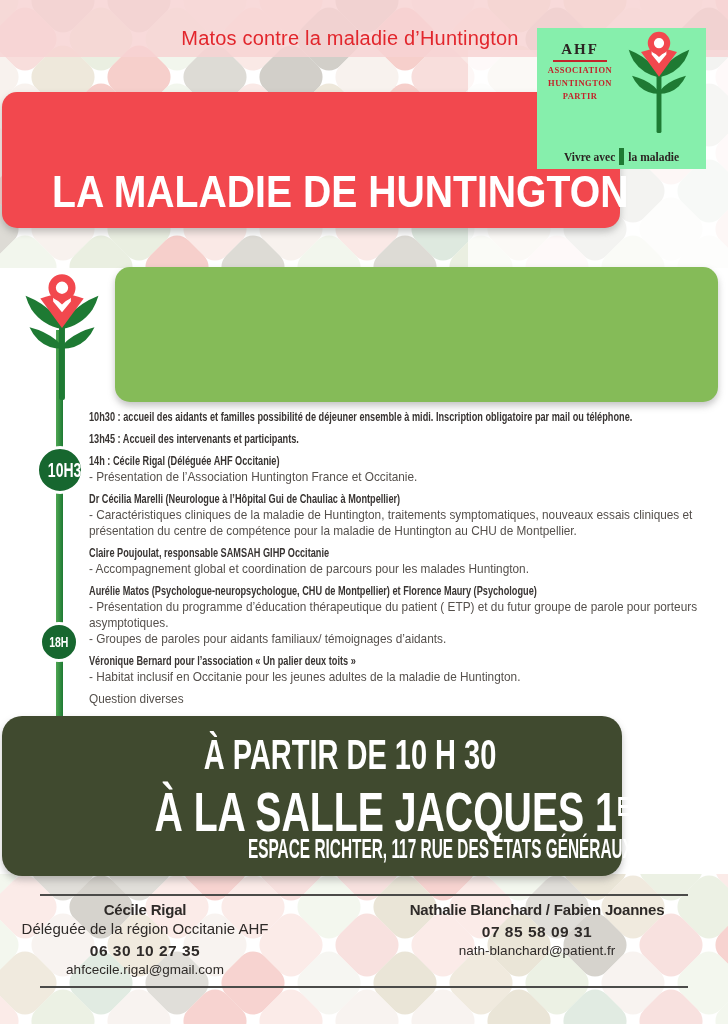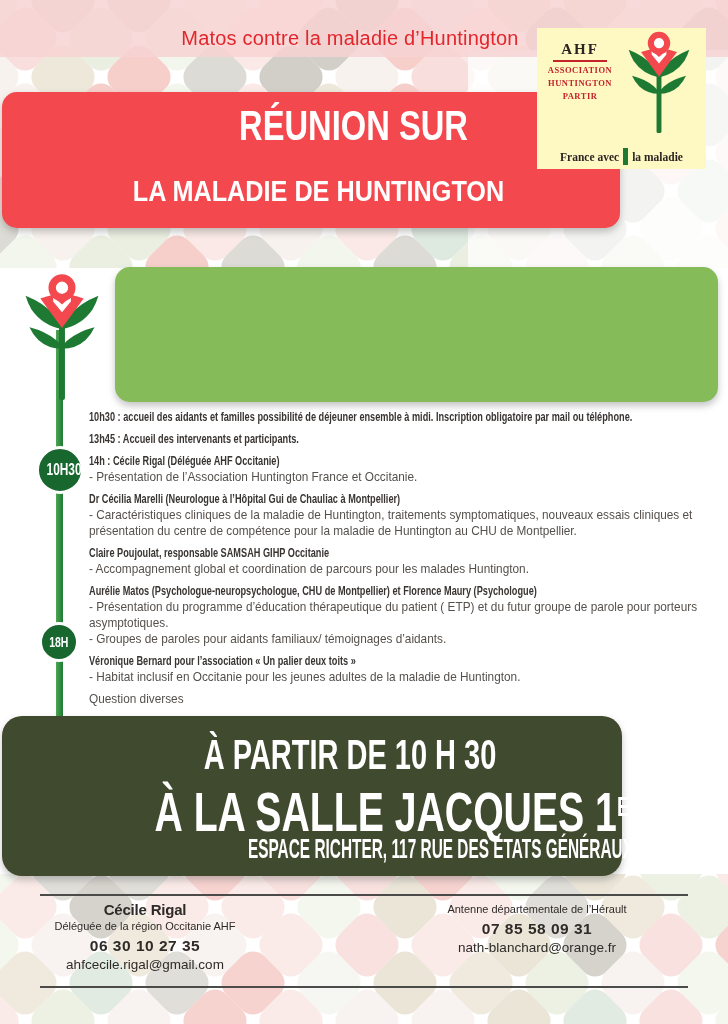--- a/index.html
+++ b/index.html
@@ -14,21 +14,21 @@
   .tile{position:absolute;width:54px;height:54px;border-radius:16px;transform:rotate(45deg);}
   .wash-top{left:0;top:0;width:728px;height:292px;background:rgba(255,255,255,.40);}
   .wash-top-right{left:468px;top:50px;width:260px;height:242px;background:rgba(255,255,255,.74);}
   .pink-band{left:0;top:0;width:728px;height:57px;background:rgba(247,211,211,.84);}
   .wash-bottom{left:0;top:872px;width:728px;height:152px;background:rgba(255,255,255,.45);}
   .sheet{left:0;top:268px;width:728px;height:606px;background:#fff;}
 
   
   .tagline{left:140px;top:27px;width:420px;text-align:center;font-size:20px;
            color:var(--tagred,#E2262C);letter-spacing:.2px;}
-  .logo-box{left:537px;top:28px;width:169px;height:141px;background:#fef9c3;z-index:6;}
+  .logo-box{left:537px;top:28px;width:169px;height:141px;background:#86efac;z-index:6;}
   .logo-left{position:absolute;left:4px;top:12px;width:78px;text-align:center;
              font-family:"Liberation Serif",serif;}
   .logo-acronym{font-size:15px;font-weight:bold;color:#2b2422;letter-spacing:2px;
                 border-bottom:2px solid var(--logored,#C3242B);display:inline-block;padding:0 8px 2px;}
   .logo-org{margin-top:3px;font-size:8.5px;font-weight:bold;color:var(--logored,#C3242B);
             line-height:1.2;letter-spacing:.5px;}
   .logo-flower{position:absolute;left:84px;top:2px;}
   .logo-slogan{position:absolute;left:0;bottom:4px;width:169px;display:flex;justify-content:center;
                align-items:center;gap:4px;font-family:"Liberation Serif",serif;font-weight:bold;
                font-size:11.5px;color:#2b2422;}
@@ -37,58 +37,58 @@
   
   .banner{border-radius:15px;box-shadow:0 4px 7px rgba(110,110,110,.4);z-index:5;}
   .red-banner{left:2px;top:92px;width:618px;height:136px;background:var(--red,#F2484E);}
   .green-banner{left:115px;top:267px;width:603px;height:135px;background:var(--green,#85BB58);}
   .dark-banner{left:2px;top:716px;width:620px;height:160px;background:var(--dark,#404A2F);border-radius:20px;}
   .bline{position:absolute;left:0;width:100%;text-align:center;color:#fff;font-weight:700;
          white-space:nowrap;}
   .bline>span{display:inline-block;position:relative;}
   .rb1{top:12px;font-size:43px;line-height:43px;}
   .rb1>span{transform:scaleX(.76);left:43px;}
-  .rb2{top:77px;font-size:29px;line-height:45px;}
+  .rb2{top:77px;font-size:45px;line-height:45px;}
   .rb2>span{transform:scaleX(.87);left:7px;}
   .gb1{top:14px;font-size:57px;line-height:57px;}
   .gb1>span{transform:scaleX(.76);left:-43px;}
   .gb2{top:82px;font-size:48px;line-height:48px;}
   .gb2>span{transform:scaleX(.77);left:39px;}
   .db1{top:18px;font-size:42px;line-height:42px;}
   .db1>span{transform:scaleX(.69);left:38px;}
   .db2{top:63px;font-size:56px;line-height:56px;}
   .db2>span{transform:scaleX(.70);left:0;}
   .db2 sup{font-size:.48em;vertical-align:.55em;}
   .db3{top:119px;font-size:28px;line-height:28px;}
   .db3>span{transform:scaleX(.55);left:38px;}
 
   
   .stem{left:56px;top:330px;width:7px;height:386px;z-index:3;
         background:linear-gradient(90deg,#4FA653,var(--stem,#1E7A33));}
   .flower{left:16px;top:272px;z-index:4;}
   .badge{z-index:4;border-radius:50%;background:var(--badge,#17672F);border:3px solid #fff;
          color:#fff;font-weight:700;text-align:center;box-sizing:border-box;}
   .badge>span{display:inline-block;transform:scaleX(.70);}
-  .badge-1{left:36px;top:446px;width:48px;height:48px;font-size:17px;line-height:42px;}
+  .badge-1{left:36px;top:446px;width:48px;height:48px;font-size:20px;line-height:42px;}
   .badge-2{left:39px;top:622px;width:40px;height:40px;font-size:15px;line-height:34px;}
 
   
   .schedule{left:89px;top:409px;width:630px;z-index:3;}
   .sched{margin:0;transform-origin:left top;font-size:13.5px;line-height:16px;}
   .sched-bold{font-weight:700;color:#383432;width:900px;transform:scaleX(.68);white-space:nowrap;}
   .sched-reg{font-weight:400;color:#55504C;width:700px;transform:scaleX(.875);}
   .grp{margin-top:6px;}
 
   
   .fline{height:2px;background:#4B4B49;left:40px;width:648px;z-index:3;}
   .fline-1{top:894px;} .fline-2{top:986px;}
   .fcol{top:901px;width:260px;text-align:center;color:#2E2A28;z-index:3;}
   .fcol-left{left:15px;} .fcol-right{left:407px;}
   .fname{font-size:15px;font-weight:700;letter-spacing:-.2px;}
-  .frole{font-size:11px;margin-top:2px;}
+  .frole{font-size:15px;margin-top:2px;}
   .fphone{font-size:15.5px;font-weight:700;margin-top:5px;letter-spacing:.5px;}
   .femail{font-size:13.5px;margin-top:2px;}
 </style>
 </head>
 <body>
 
 <div class="page" style="--red: #F2484E; --green: #85BB58; --dark: #404A2F; --badge: #17672F; --stem: #1E7A33; --tagred: #E2262C; --logored: #C3242B;">
 
   <div class="band band-top">
       <div class="tile" style="left: -40px; top: -26px; background: rgb(234, 241, 225);"></div>
@@ -271,28 +271,27 @@
       <path d="M46,58 Q26,54 15,38 Q11,31 9,24 Q27,31 39,44 Q45,51 46,58 Z" fill="#1E7A33"></path>
       <path d="M46,58 Q66,54 77,38 Q81,31 83,24 Q65,31 53,44 Q47,51 46,58 Z" fill="#1E7A33"></path>
       <path d="M46,78 Q32,78 22,69 Q16,63 13,56 Q29,60 40,69 Q45,73 46,78 Z" fill="#1E7A33"></path>
       <path d="M46,78 Q60,78 70,69 Q76,63 79,56 Q63,60 52,69 Q47,73 46,78 Z" fill="#1E7A33"></path>
       <rect x="43" y="54" width="6" height="72" rx="2" fill="#1E7A33"></rect>
       <path d="M24,27 Q46,18 68,27 L46,57 Z" fill="#F2484E"></path>
       <path d="M37,30 L46,41 L55,30 L55,25 L46,33 L37,25 Z" fill="#fff"></path>
       <circle cx="46" cy="16" r="10" fill="#fff" stroke="#F2484E" stroke-width="7.5"></circle>
     </svg>
     <div class="logo-slogan">
-      <span>France avec</span>
+      <span>Vivre avec</span>
       <span class="slogan-stem"></span>
       <span>la maladie</span>
     </div>
   </div>
 
   <div class="abs banner red-banner">
-    <div class="bline rb1"><span>RÉUNION SUR</span></div>
     <div class="bline rb2"><span>LA MALADIE DE HUNTINGTON</span></div>
   </div>
 
   <div class="abs banner green-banner">
   </div>
 
   <div class="abs stem"></div>
   <svg class="abs flower" width="92" height="128" viewBox="0 0 92 130">
     <path d="M46,58 Q26,54 15,38 Q11,31 9,24 Q27,31 39,44 Q45,51 46,58 Z" fill="#1E7A33"></path>
     <path d="M46,58 Q66,54 77,38 Q81,31 83,24 Q65,31 53,44 Q47,51 46,58 Z" fill="#1E7A33"></path>
@@ -332,19 +331,19 @@
   </div>
 
   <div class="abs fline fline-1"></div>
   <div class="abs fcol fcol-left">
     <div class="fname">Cécile Rigal</div>
     <div class="frole">Déléguée de la région Occitanie AHF</div>
     <div class="fphone">06 30 10 27 35</div>
     <div class="femail">ahfcecile.rigal@gmail.com</div>
   </div>
   <div class="abs fcol fcol-right">
-    <div class="frole">Antenne départementale de l’Hérault</div>
+    <div class="fname">Nathalie Blanchard / Fabien Joannes</div>
     <div class="fphone">07 85 58 09 31</div>
-    <div class="femail">nath-blanchard@orange.fr</div>
+    <div class="femail">nath-blanchard@patient.fr</div>
   </div>
   <div class="abs fline fline-2"></div>
 
 </div>
 
 </body></html>

